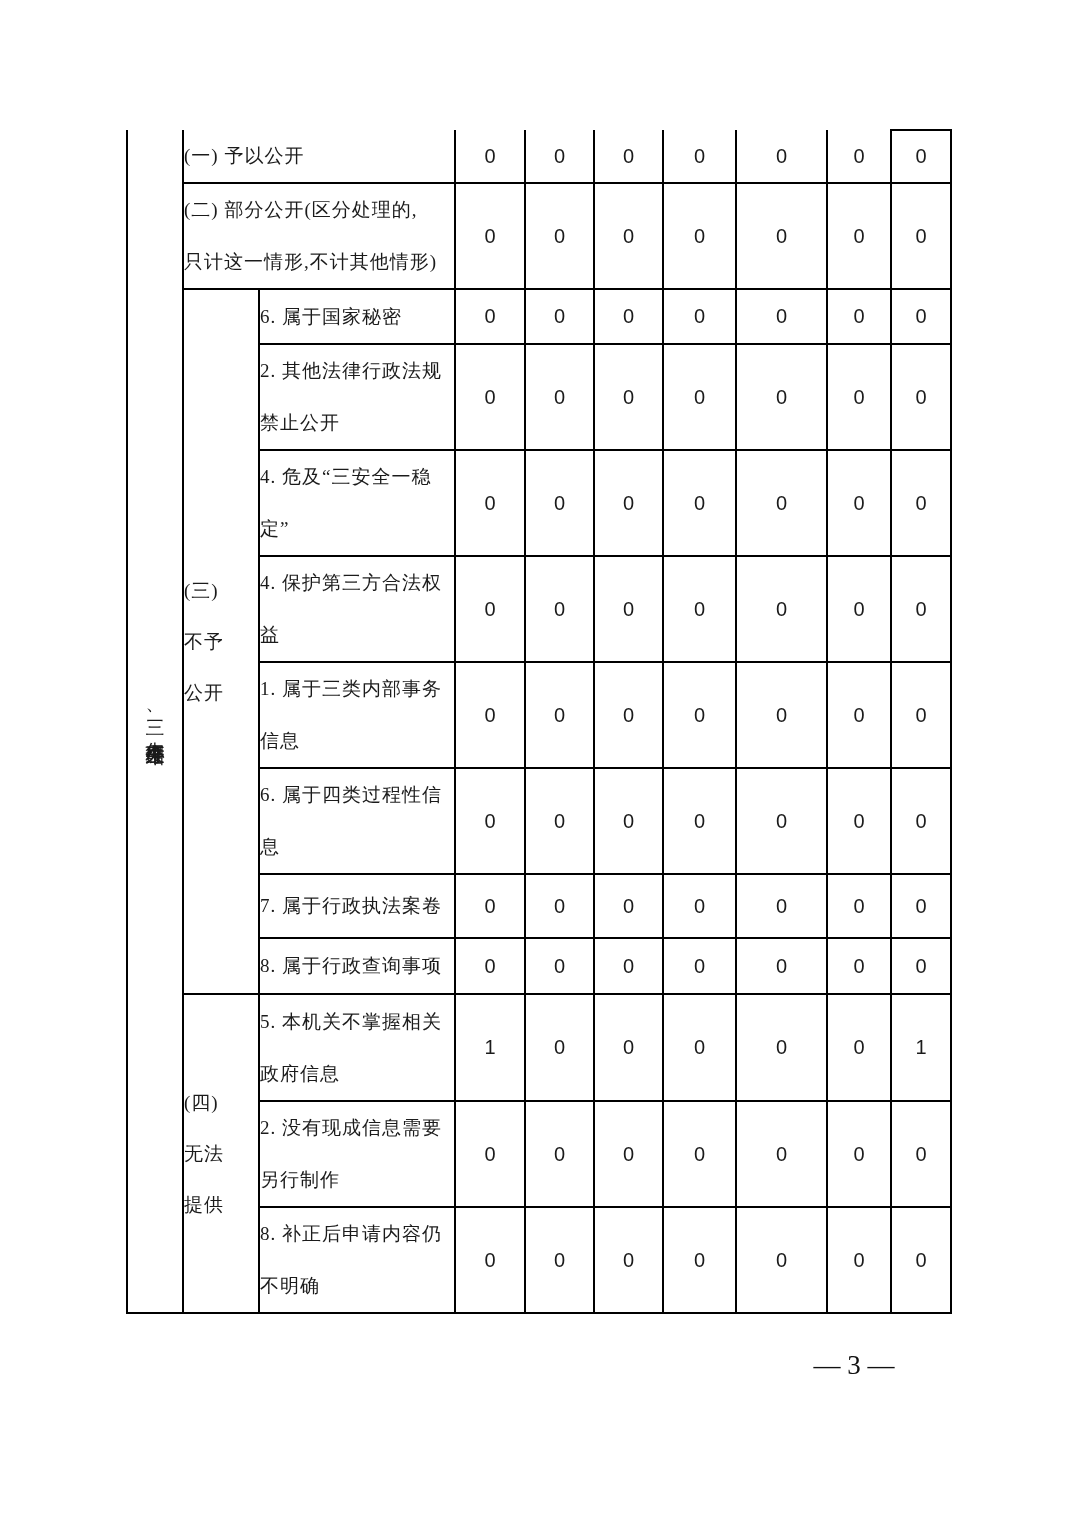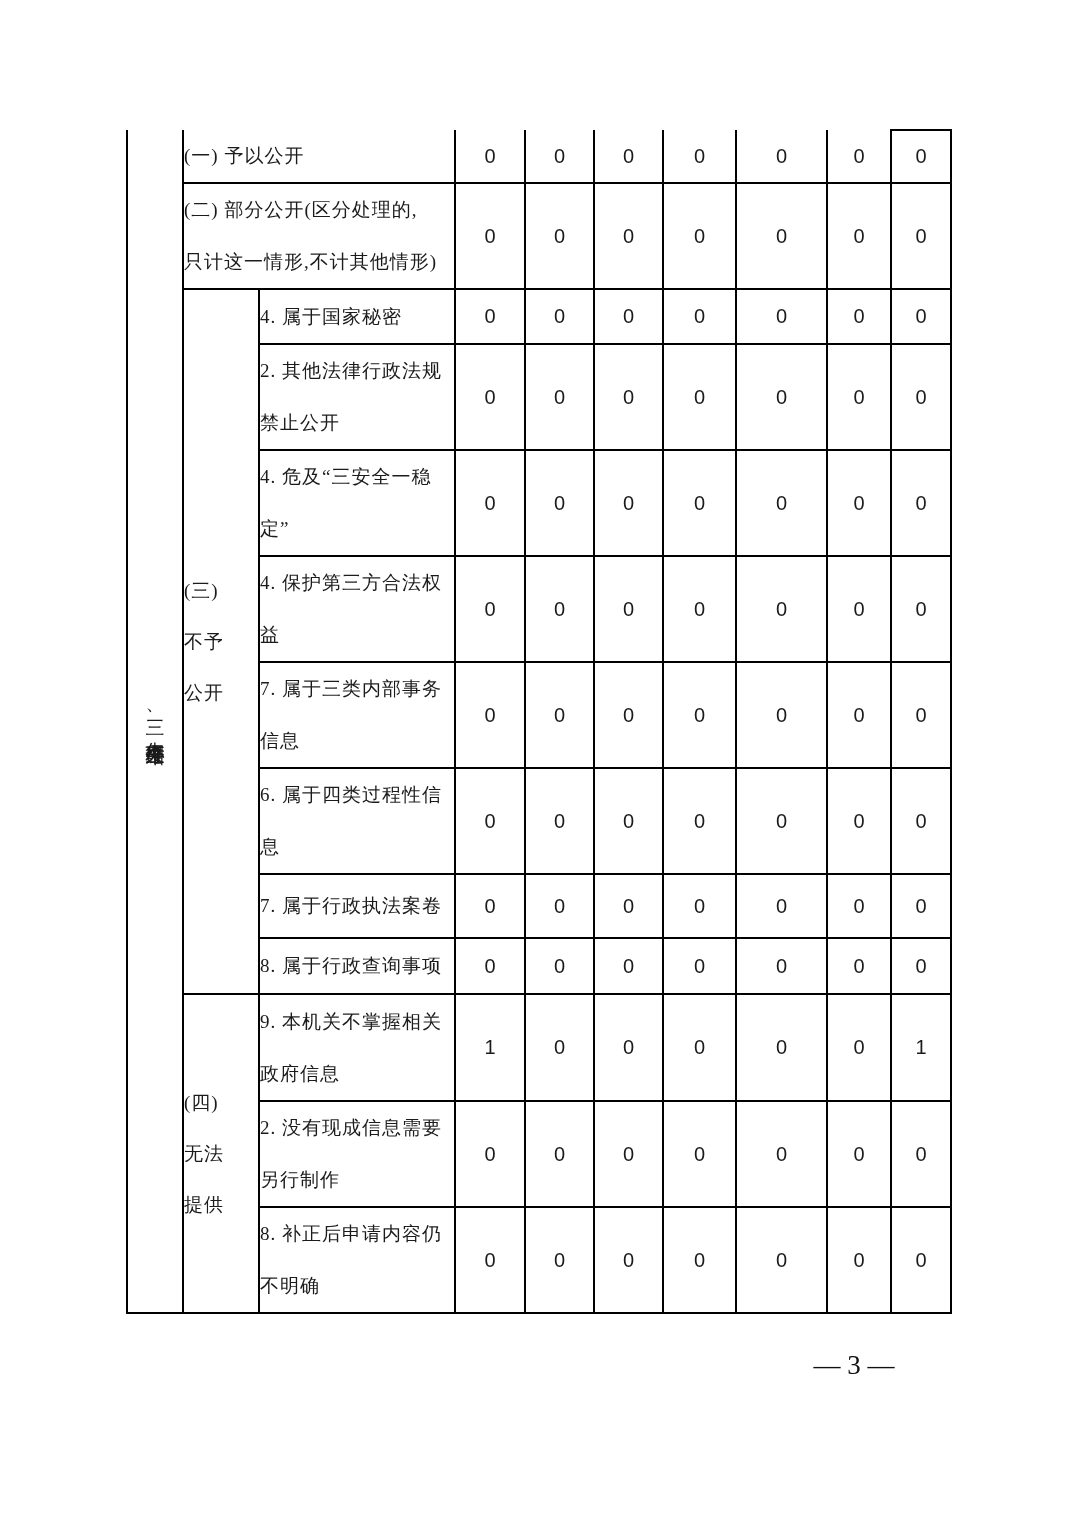--- a/index.html
+++ b/index.html
@@ -115,21 +115,21 @@
       <td class="num">0</td>
       <td class="num">0</td>
       <td class="num">0</td>
       <td class="num">0</td>
       <td class="num">0</td>
     </tr>
     <tr style="height:55px">
       <td class="grp" rowspan="8">(三)
 不予
 公开</td>
-      <td class="lbl">4. 属于国家秘密</td>
+      <td class="lbl">6. 属于国家秘密</td>
       <td class="num">0</td>
       <td class="num">0</td>
       <td class="num">0</td>
       <td class="num">0</td>
       <td class="num">0</td>
       <td class="num">0</td>
       <td class="num">0</td>
     </tr>
     <tr style="height:90px">
       <td class="lbl">2. 其他法律行政法规
@@ -158,21 +158,21 @@
 益</td>
       <td class="num">0</td>
       <td class="num">0</td>
       <td class="num">0</td>
       <td class="num">0</td>
       <td class="num">0</td>
       <td class="num">0</td>
       <td class="num">0</td>
     </tr>
     <tr style="height:105px">
-      <td class="lbl">7. 属于三类内部事务
+      <td class="lbl">1. 属于三类内部事务
 信息</td>
       <td class="num">0</td>
       <td class="num">0</td>
       <td class="num">0</td>
       <td class="num">0</td>
       <td class="num">0</td>
       <td class="num">0</td>
       <td class="num">0</td>
     </tr>
     <tr style="height:105px">
@@ -203,21 +203,21 @@
       <td class="num">0</td>
       <td class="num">0</td>
       <td class="num">0</td>
       <td class="num">0</td>
       <td class="num">0</td>
     </tr>
     <tr style="height:107px">
       <td class="grp" rowspan="3">(四)
 无法
 提供</td>
-      <td class="lbl">9. 本机关不掌握相关
+      <td class="lbl">5. 本机关不掌握相关
 政府信息</td>
       <td class="num">1</td>
       <td class="num">0</td>
       <td class="num">0</td>
       <td class="num">0</td>
       <td class="num">0</td>
       <td class="num">0</td>
       <td class="num">1</td>
     </tr>
     <tr style="height:88px">

